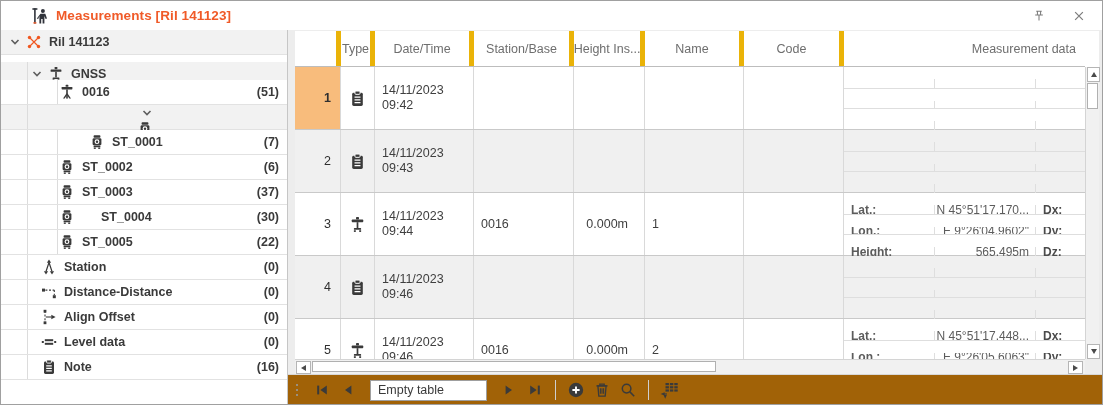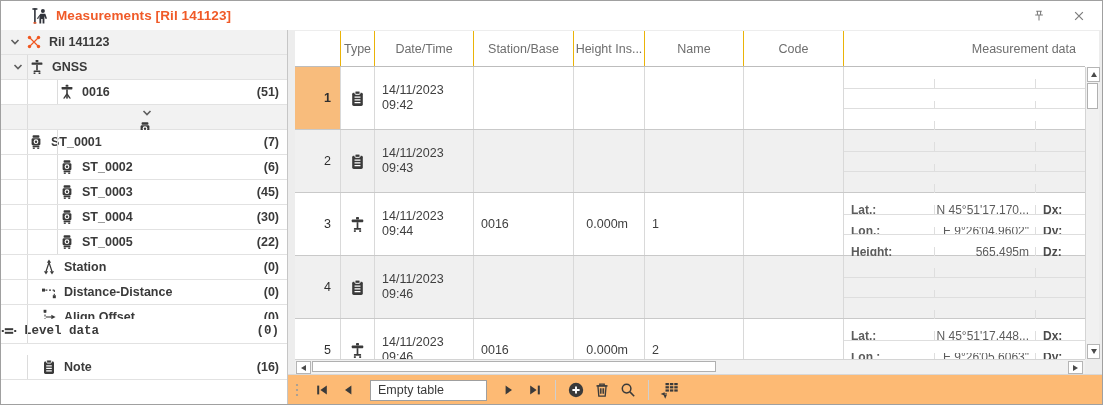--- a/index.html
+++ b/index.html
@@ -26,21 +26,21 @@
   .ticon{width:16px;height:16px;flex:0 0 auto;margin-right:7px;}
   .ticon svg{width:16px;height:16px;display:block;}
   .tlabel{white-space:nowrap;}
   .tcount{position:absolute;right:8px;font-weight:bold;color:#3a3a3a;}
 
   
   .rightpane{position:absolute;left:287px;top:29px;right:0;bottom:0;background:#ededed;}
   .tbl{position:absolute;left:7px;top:1px;width:804px;height:343px;background:#fff;}
 
   .thead{position:absolute;left:0;top:0;width:790px;height:36px;background:#fff;border-bottom:1px solid #bdbdbd;box-sizing:border-box;}
-  .hcell{position:absolute;top:0;height:35px;box-sizing:border-box;border-right:1px solid #eab308;display:flex;align-items:center;justify-content:center;font-size:12.5px;color:#6e6e6e;overflow:hidden;white-space:nowrap;}
+  .hcell{position:absolute;top:0;height:35px;box-sizing:border-box;border-right:5px solid #eab308;display:flex;align-items:center;justify-content:center;font-size:12.5px;color:#6e6e6e;overflow:hidden;white-space:nowrap;}
   .hcell.right{justify-content:flex-end;padding-right:9px;}
 
   .tbody{position:absolute;left:0;top:36px;width:790px;height:292px;overflow:hidden;background:#fff;}
   .brow{position:absolute;left:0;width:790px;height:63px;box-sizing:border-box;border-bottom:1px solid #c9c9c9;background:#fff;}
   .brow.alt{background:#f0f0f0;}
   .cell{position:absolute;top:0;bottom:0;box-sizing:border-box;border-right:1px solid #d9d9d9;font-size:12.5px;color:#3f3f3f;display:flex;align-items:center;overflow:hidden;}
   .c-num{justify-content:flex-end;padding-right:9px;color:#2f2f2f;}
   .c-num.sel{background:#f8bc7c;font-weight:bold;}
   .c-type{justify-content:center;}
   .c-type svg{width:17px;height:17px;display:block;}
@@ -68,21 +68,21 @@
   .hs-right{right:2px;}
   .hs-thumb{position:absolute;left:17px;top:1px;width:404px;height:11px;background:#fff;border:1px solid #b0b0b0;box-sizing:border-box;}
   .tri{width:0;height:0;}
   .tri.up{border-left:3.5px solid transparent;border-right:3.5px solid transparent;border-bottom:5px solid #4a4a4a;}
   .tri.down{border-left:3.5px solid transparent;border-right:3.5px solid transparent;border-top:5px solid #4a4a4a;}
   .tri.left{border-top:3.5px solid transparent;border-bottom:3.5px solid transparent;border-right:5px solid #4a4a4a;}
   .tri.right{border-top:3.5px solid transparent;border-bottom:3.5px solid transparent;border-left:5px solid #4a4a4a;}
   .corner{position:absolute;left:790px;top:328px;width:14px;height:15px;background:#ededed;}
 
   
-  .toolbar{position:absolute;left:0;right:0;top:344px;height:30px;background:#fdba74;border-top:1px solid #d8d8d8;box-sizing:content-box;display:flex;align-items:center;padding-left:5px;}
+  .toolbar{position:absolute;left:0;right:0;top:344px;height:30px;background:#a16207;border-top:1px solid #d8d8d8;box-sizing:content-box;display:flex;align-items:center;padding-left:5px;}
   .grip{width:8px;height:18px;display:flex;align-items:center;justify-content:center;margin-right:8px;}
   .tbtn{width:26px;height:24px;display:flex;align-items:center;justify-content:center;cursor:default;}
   .tbtn svg{display:block;}
   .nav-input{width:108px;height:19px;border:1px solid #9f9f9f;background:#fff;font-family:"Liberation Sans",sans-serif;font-size:12.5px;color:#3a3a3a;padding:0 0 0 7px;margin:0 9px;outline:none;}
   .tsep{width:1px;height:20px;background:#cfcfcf;margin:0 7px;}
 </style>
 </head>
 <body>
 
 <div class="window">
@@ -128,21 +128,21 @@
             <g fill="#f0561f">
               <circle cx="3.5" cy="12.5" r="1.7"></circle>
               <circle cx="12.5" cy="3.5" r="1.7"></circle>
               <circle cx="3.5" cy="3.5" r="1.7"></circle>
               <circle cx="12.5" cy="12.5" r="1.7"></circle>
             </g>
           </svg>
         </span>
         <span class="tlabel">Ril 141123</span>
       </div>
-      <div class="trow parent" style="top: 25px; padding-left: 9px;">
+      <div class="trow parent" style="top: 32px; padding-left: 28px;">
         <i class="guide" style="left: 26px;"></i>
         <span class="tchev">
           <svg viewBox="0 0 16 16" fill="none" stroke="#5f5f5f" stroke-width="1.6">
             <path d="M4.5 6 L8 9.6 L11.5 6"></path>
           </svg>
         </span>
         <span class="ticon">
           <svg viewBox="0 0 16 16" fill="#3a3a3a">
             <rect x="6.6" y="1" width="2.8" height="2.2" rx="0.6"></rect>
             <rect x="2.6" y="3.4" width="10.8" height="2.4" rx="0.6"></rect>
@@ -182,21 +182,21 @@
             <rect x="3.6" y="4.2" width="8.8" height="7" rx="1.3"></rect>
             <circle cx="8" cy="7.7" r="2.4" fill="#fff"></circle>
             <circle cx="8" cy="7.7" r="1.2"></circle>
             <rect x="4.6" y="11.6" width="6.8" height="1.6" rx="0.5"></rect>
             <rect x="4.8" y="13.5" width="2" height="1.4"></rect>
             <rect x="9.2" y="13.5" width="2" height="1.4"></rect>
           </svg>
         </span>
         <span class="tlabel">TPS</span>
       </div>
-      <div class="trow" style="top: 100px; padding-left: 27px;">
+      <div class="trow" style="top: 100px; padding-left: 88px;">
         <i class="guide" style="left: 26px;"></i>
         <i class="guide" style="left: 56px;"></i>
         <span class="ticon">
           <svg viewBox="0 0 16 16" fill="#3a3a3a">
             <rect x="4.6" y="1.2" width="6.8" height="2.6" rx="0.8"></rect>
             <rect x="3.6" y="4.2" width="8.8" height="7" rx="1.3"></rect>
             <circle cx="8" cy="7.7" r="2.4" fill="#fff"></circle>
             <circle cx="8" cy="7.7" r="1.2"></circle>
             <rect x="4.6" y="11.6" width="6.8" height="1.6" rx="0.5"></rect>
             <rect x="4.8" y="13.5" width="2" height="1.4"></rect>
@@ -231,23 +231,23 @@
             <rect x="4.6" y="1.2" width="6.8" height="2.6" rx="0.8"></rect>
             <rect x="3.6" y="4.2" width="8.8" height="7" rx="1.3"></rect>
             <circle cx="8" cy="7.7" r="2.4" fill="#fff"></circle>
             <circle cx="8" cy="7.7" r="1.2"></circle>
             <rect x="4.6" y="11.6" width="6.8" height="1.6" rx="0.5"></rect>
             <rect x="4.8" y="13.5" width="2" height="1.4"></rect>
             <rect x="9.2" y="13.5" width="2" height="1.4"></rect>
           </svg>
         </span>
         <span class="tlabel">ST_0003</span>
-        <span class="tcount">(45)</span>
-      </div>
-      <div class="trow" style="top: 175px; padding-left: 58px;">
+        <span class="tcount">(37)</span>
+      </div>
+      <div class="trow" style="top: 175px; padding-left: 58px; gap: 19px;">
         <i class="guide" style="left: 26px;"></i>
         <i class="guide" style="left: 56px;"></i>
         <span class="ticon">
           <svg viewBox="0 0 16 16" fill="#3a3a3a">
             <rect x="4.6" y="1.2" width="6.8" height="2.6" rx="0.8"></rect>
             <rect x="3.6" y="4.2" width="8.8" height="7" rx="1.3"></rect>
             <circle cx="8" cy="7.7" r="2.4" fill="#fff"></circle>
             <circle cx="8" cy="7.7" r="1.2"></circle>
             <rect x="4.6" y="11.6" width="6.8" height="1.6" rx="0.5"></rect>
             <rect x="4.8" y="13.5" width="2" height="1.4"></rect>
@@ -318,21 +318,21 @@
             <g fill="#3a3a3a">
               <rect x="2.6" y="0.8" width="2.8" height="2.8"></rect>
               <rect x="2.6" y="12.4" width="2.8" height="2.8"></rect>
               <path d="M10.3 5.8 L14.6 8 L10.3 10.2 Z"></path>
             </g>
           </svg>
         </span>
         <span class="tlabel">Align Offset</span>
         <span class="tcount">(0)</span>
       </div>
-      <div class="trow" style="top: 289px;  font-family: Liberation Mono, monospace;">
+      <div class="trow" style="top: 300px; padding-left: 40px;">
         <i class="guide" style="left: 26px;"></i>
         <span class="ticon">
           <svg viewBox="0 0 16 16" fill="#3a3a3a">
             <rect x="0.8" y="7" width="2" height="2"></rect>
             <rect x="13.2" y="7" width="2" height="2"></rect>
             <rect x="3.8" y="5.2" width="8.4" height="2"></rect>
             <rect x="3.8" y="8.8" width="8.4" height="2"></rect>
           </svg>
         </span>
         <span class="tlabel">Level data</span>

